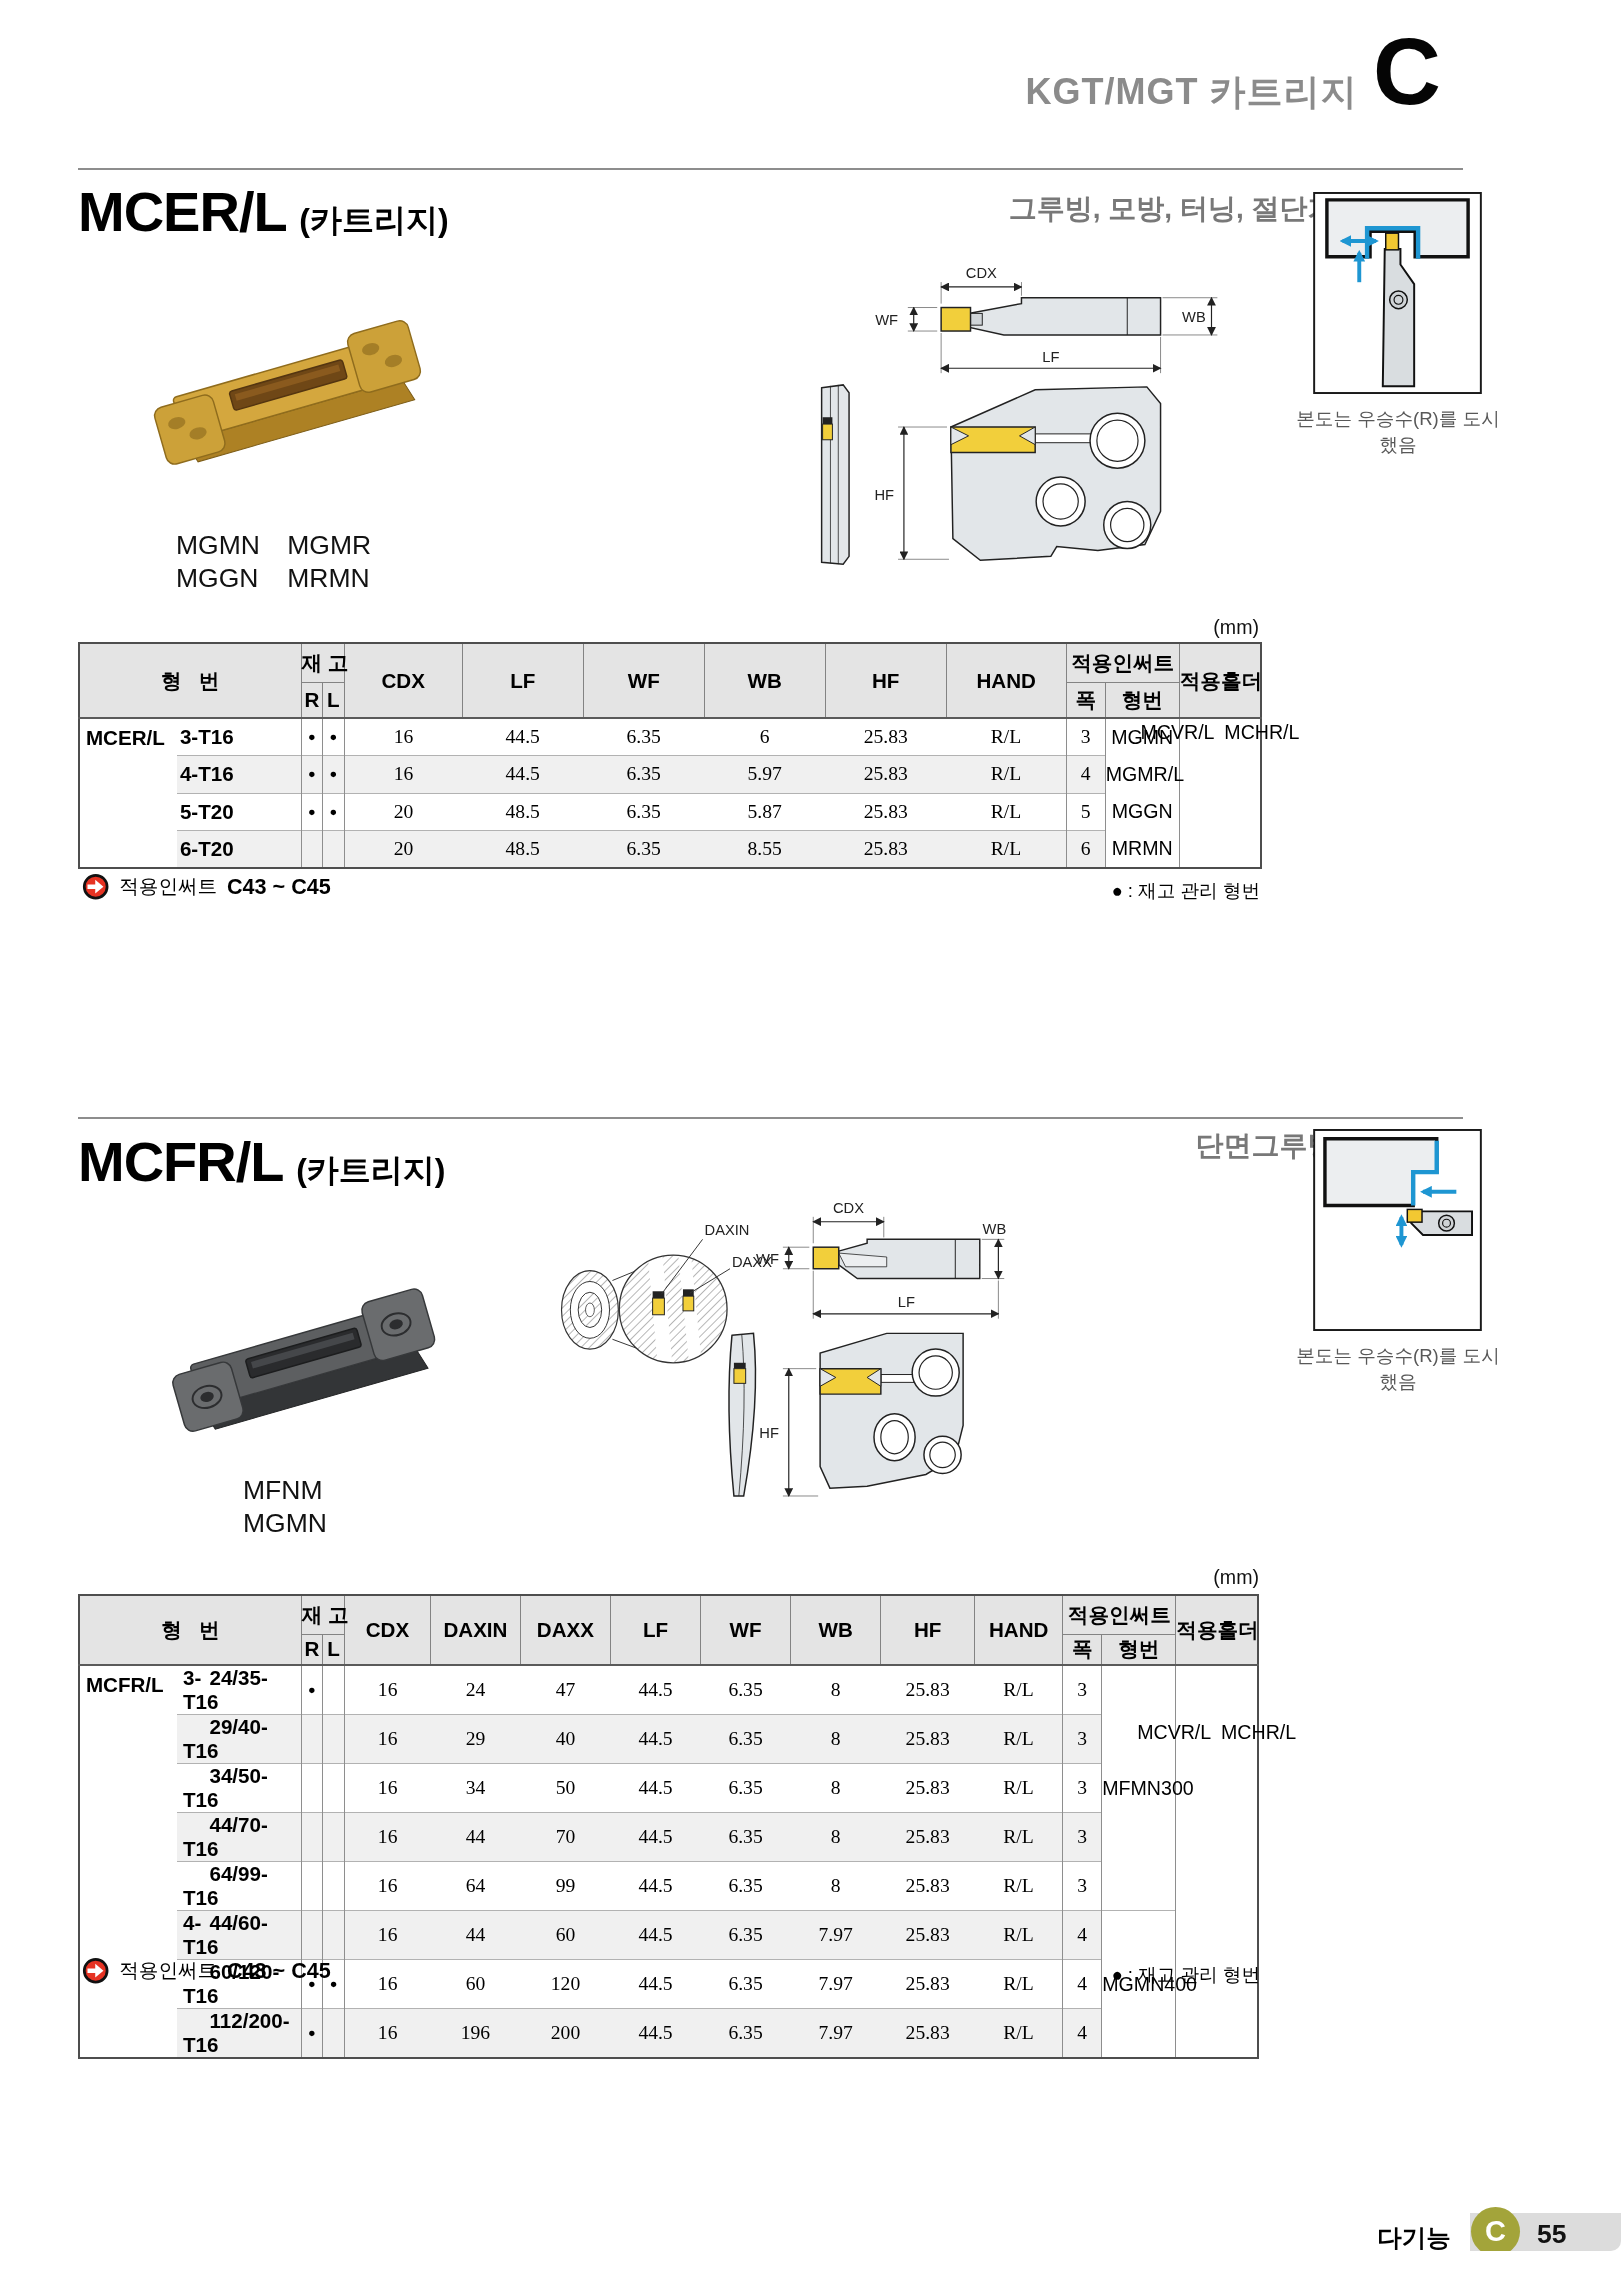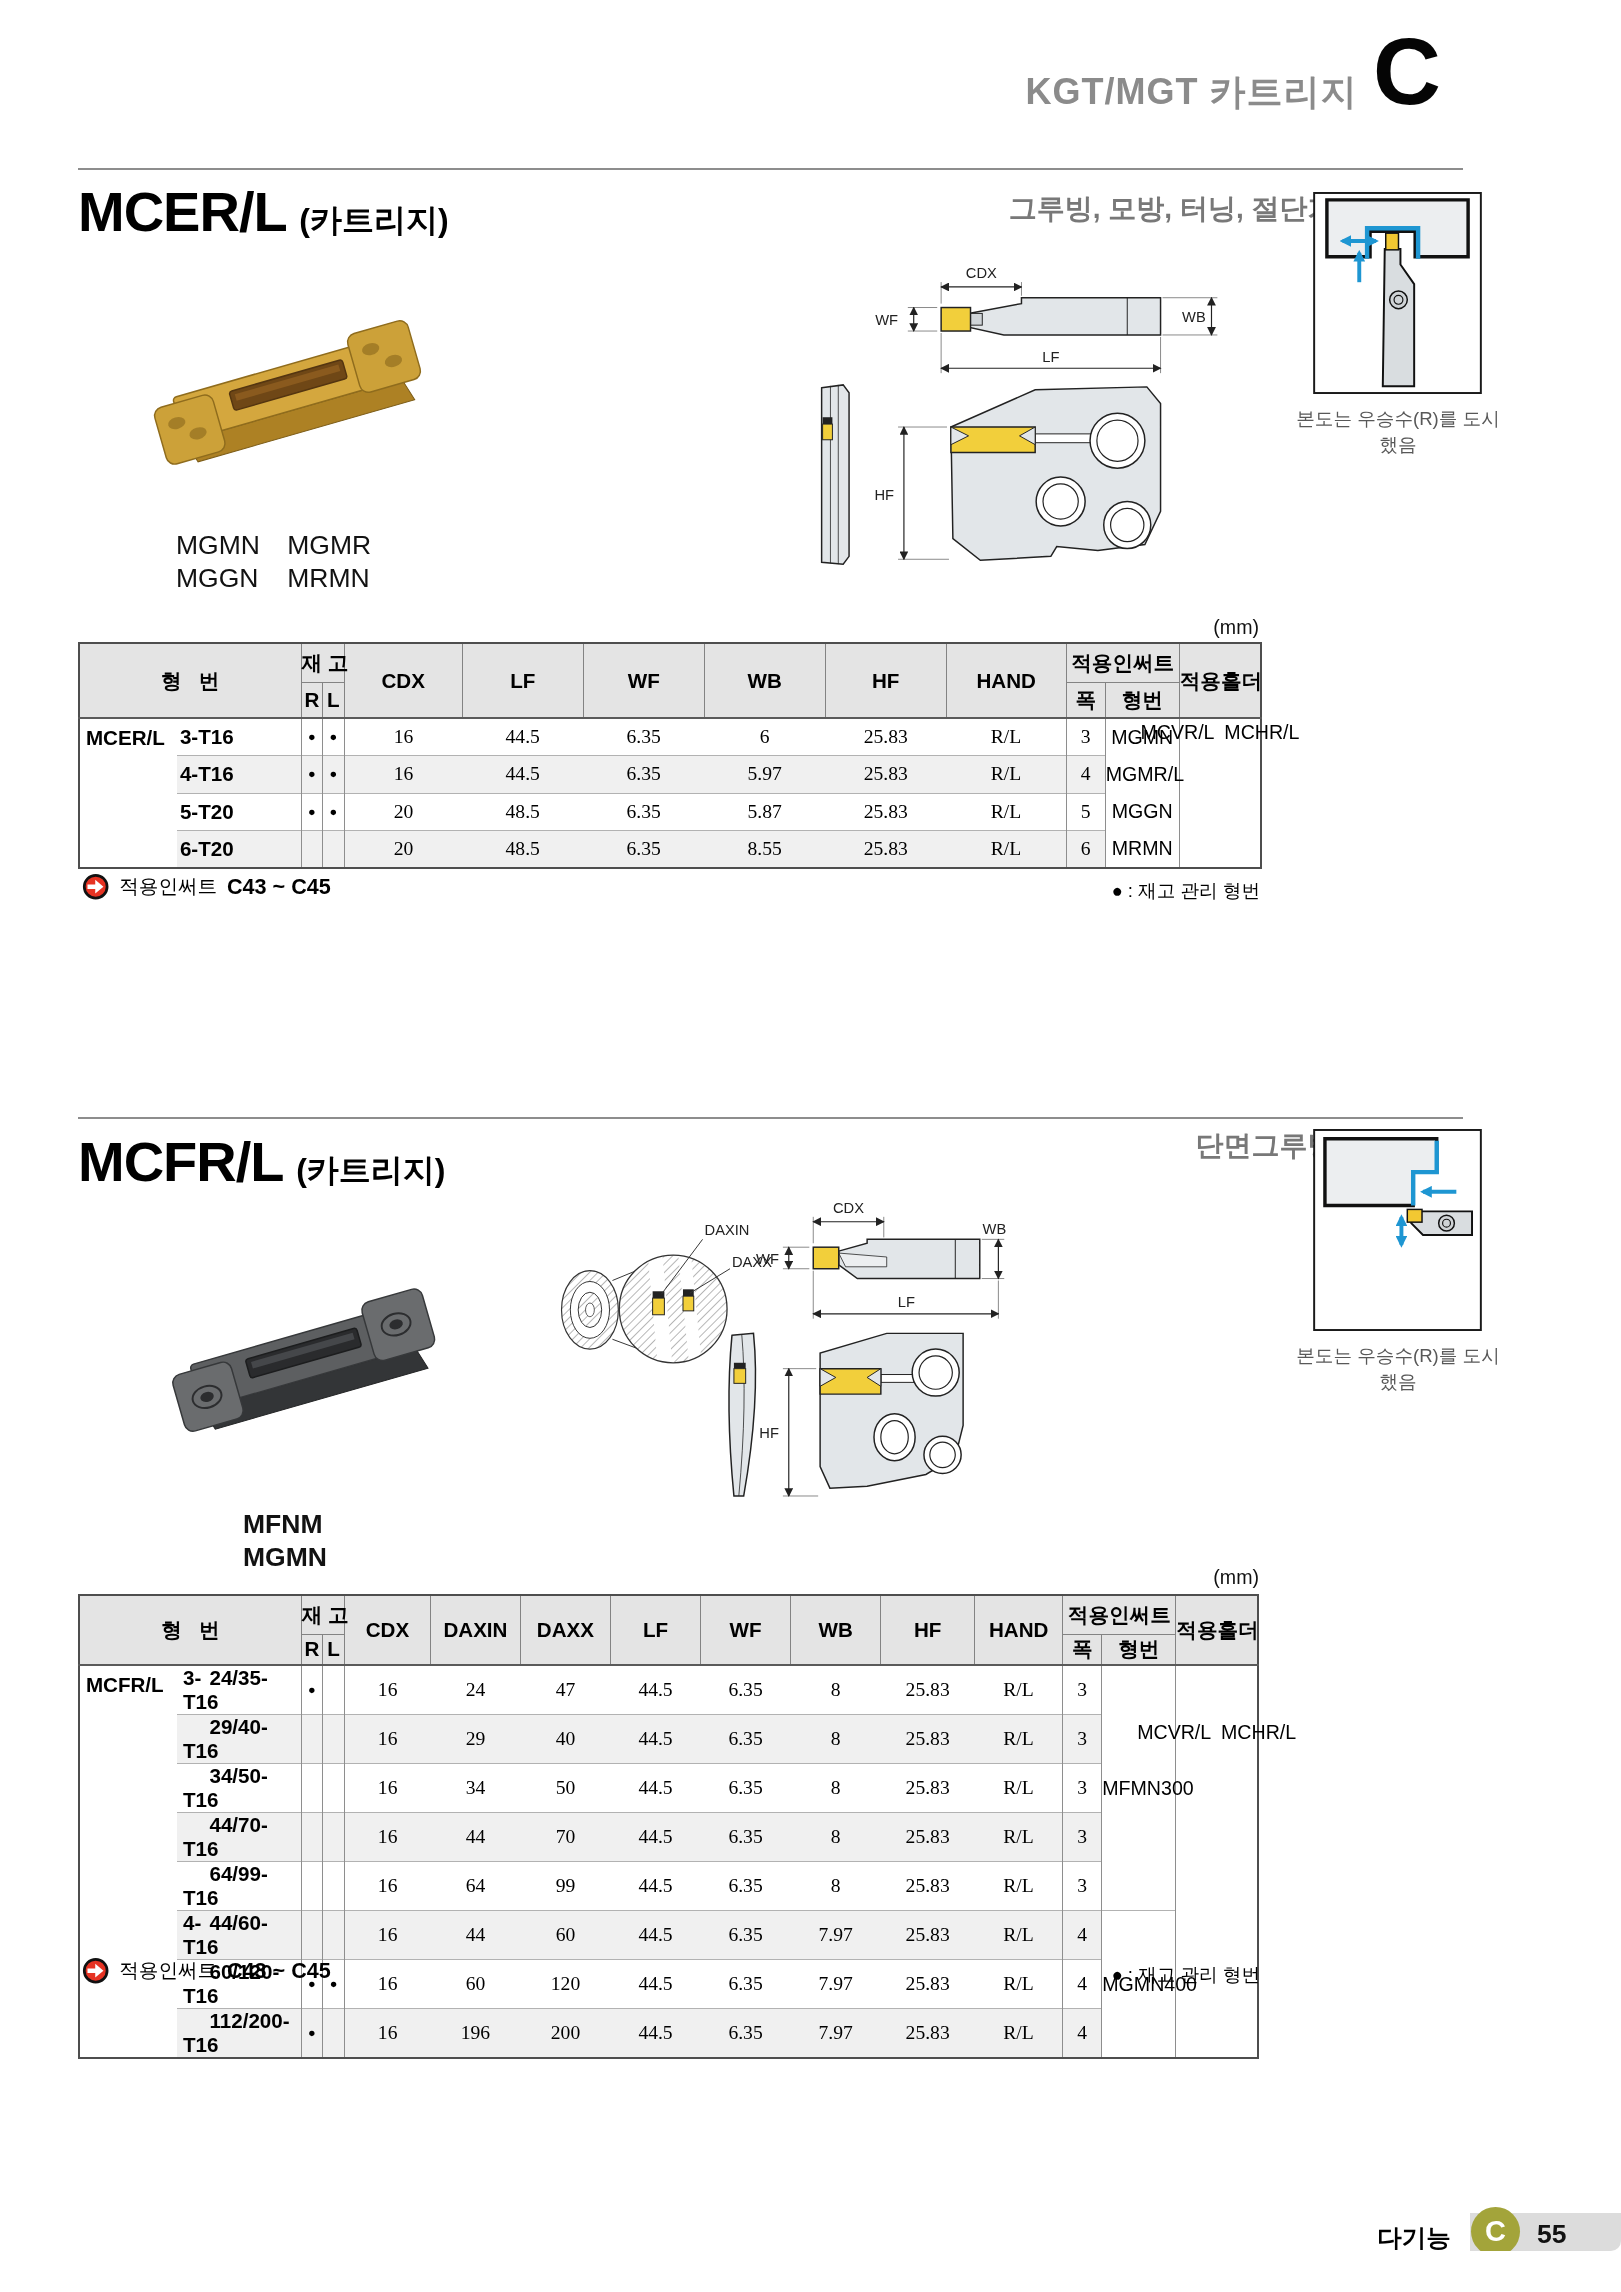--- a/index.html
+++ b/index.html
@@ -314,21 +314,21 @@
       <rect x="216" y="64" width="64" height="62" rx="9" fill="#6a6c6e" stroke="#36383a" stroke-width="1.5"></rect>
       <ellipse cx="246" cy="94" rx="15" ry="11" fill="none" stroke="#2c2d2f" stroke-width="2"></ellipse>
       <ellipse cx="246" cy="94" rx="7" ry="5" fill="#2c2d2f"></ellipse>
       <rect x="10" y="82" width="62" height="60" rx="9" fill="#6a6c6e" stroke="#36383a" stroke-width="1.5"></rect>
       <ellipse cx="40" cy="112" rx="15" ry="11" fill="none" stroke="#2c2d2f" stroke-width="2"></ellipse>
       <ellipse cx="40" cy="112" rx="7" ry="5" fill="#2c2d2f"></ellipse>
       <rect x="88" y="86" width="118" height="20" rx="3" fill="#2a2b2d" stroke="#1c1d1e" stroke-width="1.5"></rect>
       <rect x="93" y="90" width="108" height="7" fill="#45474a"></rect>
     </g>
   </svg>
-  <div class="photo-labels" style="left:243px; top:1508px;font-weight:bold;">
+  <div class="photo-labels" style="left:243px; top:1474px;">
     <div class="plcol">
       <span>MFNM</span>
       <span>MGMN</span>
     </div>
   </div>
 
   <svg style="left:534px; top:1161px;" width="774" height="382" viewBox="0 0 790 390">
 
     <ellipse cx="57" cy="152" rx="29" ry="40" fill="url(#hatchP)" stroke="#333" stroke-width="1.2"></ellipse>
     <ellipse cx="57" cy="152" rx="20" ry="29" fill="#fff" stroke="#333" stroke-width="1"></ellipse>

